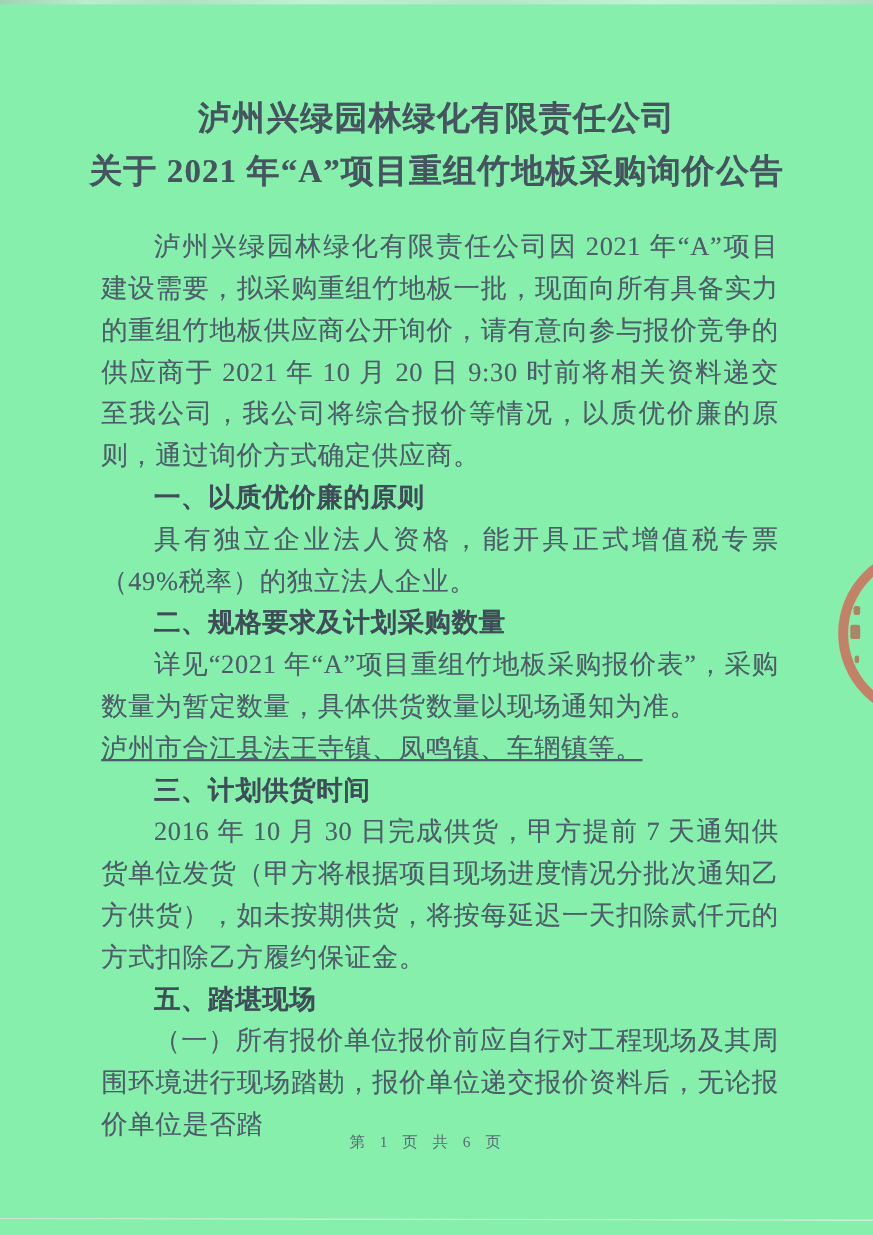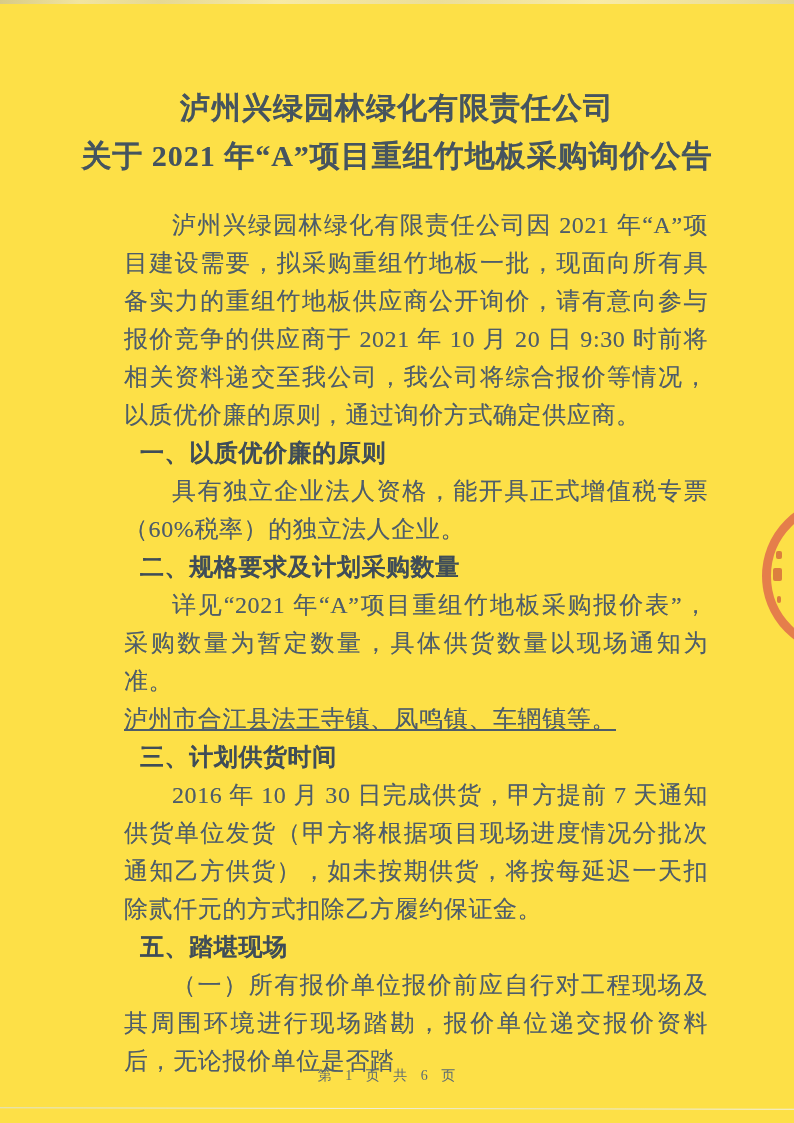--- a/index.html
+++ b/index.html
@@ -1,20 +1,20 @@
 <!DOCTYPE html>
 <html><head>
 <meta charset="utf-8">
 <style>
   html, body { margin: 0; padding: 0; background: #ffffff; }
   .page {
     position: relative;
     width: 794px;
     height: 1123px;
-    background: #fde047;
+    background: #86efac;
     overflow: hidden;
     font-family: "Liberation Serif", "DejaVu Serif", serif;
   }
   
   .top-edge {
     position: absolute; top: 0; left: 0; right: 0; height: 4px;
     background: linear-gradient(to right,
       #b9b9b9, #e8e8e8 10%, #d2d2d2 20%, #f2f2f2 35%,
       #dcdcdc 55%, #f4f4f4 75%, #dedede 92%, #cfcfcf);
     opacity: 0.55;
@@ -42,36 +42,35 @@
     font-size: 24px;
     line-height: 38px;
     letter-spacing: 0.6px;
     text-shadow: 0 0 0.5px rgba(78,93,106,0.45);
   }
   .doc-body p, .doc-body h3 {
     margin: 0;
     text-align: justify;
     text-justify: inter-character;
   }
-  .doc-body p { text-indent: 2em; font-weight: normal; margin-left: 32px; }
+  .doc-body p { text-indent: 2em; font-weight: normal; }
   .doc-body p.no-indent { text-indent: 0; text-decoration: underline; }
   .doc-body h3 {
     text-indent: 2em;
     font-size: 24px;
     font-weight: bold;
     color: #3f4d58;
     text-shadow: 0 0 0.6px rgba(63,77,88,0.6);
   }
   .page-footer {
     position: absolute; top: 1030px; left: 0; right: 16px;
     text-align: center;
     color: #5a6a74;
     font-size: 14px;
     letter-spacing: 5px;
-    margin-top: 37px;
   }
   
   .stamp {
     position: absolute;
     top: 497px; left: 762px;
     width: 158px; height: 158px;
     border-radius: 50%;
     border: 9px solid rgba(219, 88, 78, 0.72);
     box-sizing: border-box;
     filter: blur(0.5px);
@@ -89,21 +88,21 @@
   <div class="top-edge"></div>
 
   <div class="title-block">
     <div>泸州兴绿园林绿化有限责任公司</div>
     <div>关于 2021 年“A”项目重组竹地板采购询价公告</div>
   </div>
 
   <div class="doc-body">
     <p>泸州兴绿园林绿化有限责任公司因 2021 年“A”项目建设需要，拟采购重组竹地板一批，现面向所有具备实力的重组竹地板供应商公开询价，请有意向参与报价竞争的供应商于 2021 年 10 月 20 日 9:30 时前将相关资料递交至我公司，我公司将综合报价等情况，以质优价廉的原则，通过询价方式确定供应商。</p>
     <h3>一、以质优价廉的原则</h3>
-    <p>具有独立企业法人资格，能开具正式增值税专票（60%税率）的独立法人企业。</p>
+    <p>具有独立企业法人资格，能开具正式增值税专票（49%税率）的独立法人企业。</p>
     <h3>二、规格要求及计划采购数量</h3>
     <p>详见“2021 年“A”项目重组竹地板采购报价表”，采购数量为暂定数量，具体供货数量以现场通知为准。</p>
     <p class="no-indent">泸州市合江县法王寺镇、凤鸣镇、车辋镇等。</p>
     <h3>三、计划供货时间</h3>
     <p>2016 年 10 月 30 日完成供货，甲方提前 7 天通知供货单位发货（甲方将根据项目现场进度情况分批次通知乙方供货），如未按期供货，将按每延迟一天扣除贰仟元的方式扣除乙方履约保证金。</p>
     <h3>五、踏堪现场</h3>
     <p>（一）所有报价单位报价前应自行对工程现场及其周围环境进行现场踏勘，报价单位递交报价资料后，无论报价单位是否踏</p>
   </div>
 
   <div class="stamp"></div>

